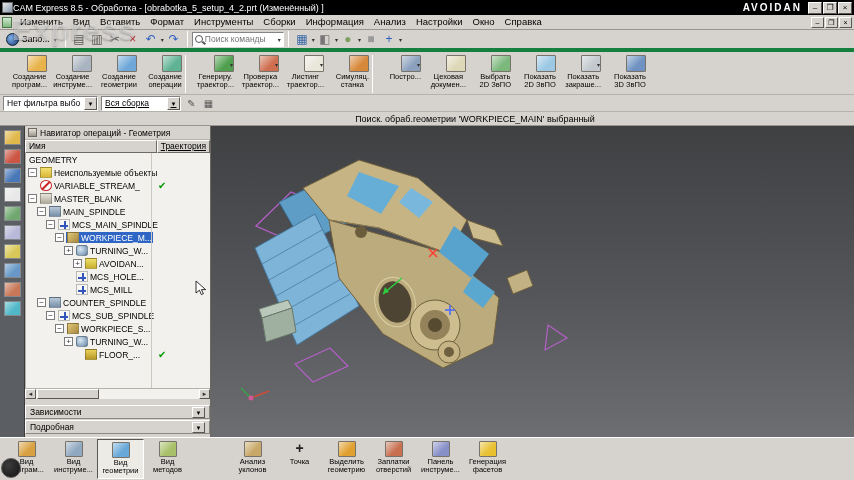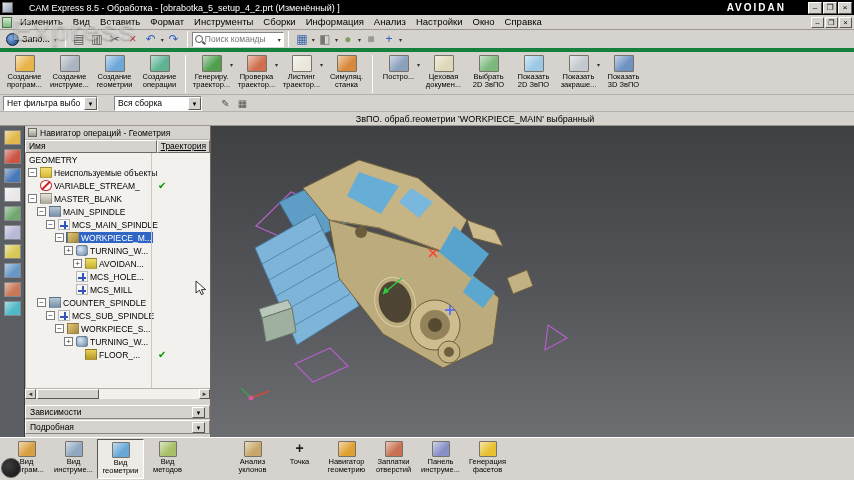--- a/index.html
+++ b/index.html
@@ -1,21 +1,21 @@
 <!DOCTYPE html>
 <html><head>
 <meta charset="utf-8">
 <style>
   *{margin:0;padding:0;box-sizing:border-box;}
   html,body{width:854px;height:480px;overflow:hidden;}
   body{font-family:"Liberation Sans","DejaVu Sans",sans-serif;font-size:9px;color:#000;background:#d6d3ce;}
   #app{position:relative;width:854px;height:480px;background:#d6d3ce;}
 
   
-  .titlebar{height:15px;background:#000;color:#fff;display:flex;align-items:center;gap:16px;padding:0 2px;font-size:9px;}
+  .titlebar{height:15px;background:#000;color:#fff;display:flex;align-items:center;gap:0;padding:0 2px;font-size:9px;}
   .app-ico{width:11px;height:11px;background:linear-gradient(135deg,#e8e8e8,#8a9ab0);border:1px solid #666;}
   .titlebar .brand{margin-left:auto;font-weight:bold;font-size:10px;letter-spacing:2px;}
   .winbtns{display:flex;gap:1px;margin-left:6px;}
   .winbtn{width:14px;height:12px;background:#d6d3ce;color:#000;border:1px solid;border-color:#fff #5a5753 #5a5753 #fff;font-size:8px;line-height:10px;text-align:center;}
 
   
   .menubar{height:15px;display:flex;align-items:center;background:#d6d3ce;border-bottom:1px solid #9a968f;padding:0 2px;font-size:9.5px;}
   .doc-ico{width:10px;height:11px;background:linear-gradient(#cfe8cf,#7fb87f);border:1px solid #4a7a4a;margin-right:3px;}
   .menu-item{padding:0 5px;line-height:14px;}
   .mdi{margin-left:auto;display:flex;gap:1px;}
@@ -28,27 +28,27 @@
   .dd{font-size:6px;color:#333;padding:0 1px;}
   .tb-icon{width:18px;height:18px;display:flex;align-items:center;justify-content:center;font-size:12px;}
   .tsep{width:1px;height:16px;background:#9a968f;border-right:1px solid #fff;margin:0 3px;}
   .search-box{width:92px;height:15px;background:#fff;border:1px solid;border-color:#848484 #fff #fff #848484;display:flex;align-items:center;gap:2px;padding:0 2px;}
   .mag{width:8px;height:8px;border:1.5px solid #555;border-radius:50%;position:relative;flex:0 0 8px;}
   .mag::after{content:'';position:absolute;left:6px;top:6px;width:4px;height:1.5px;background:#555;transform:rotate(40deg);}
   .search-box input{border:none;outline:none;width:70px;font-size:8.5px;font-family:inherit;color:#555;background:transparent;}
 
   
   .ribbon{height:43px;display:flex;align-items:flex-start;padding:1px 2px;border-bottom:1px solid #b5b2ab;background:#d6d3ce;}
-  .rbtn{width:45px;height:41px;display:flex;flex-direction:column;align-items:center;font-size:7.5px;line-height:8px;text-align:center;white-space:pre-line;position:relative;}
+  .rbtn{width:45px;height:41px;display:flex;flex-direction:column;align-items:flex-end;font-size:7.5px;line-height:8px;text-align:center;white-space:pre-line;position:relative;}
   .ricon{width:20px;height:17px;margin:2px 0 1px;border:1px solid #77736b;border-radius:1px;background-image:linear-gradient(135deg,rgba(255,255,255,.6),rgba(255,255,255,0) 60%);}
   .rarrow{position:absolute;right:1px;top:8px;font-size:6px;color:#333;}
   .rsep{width:1px;height:38px;background:#9a968f;border-right:1px solid #fff;margin:2px 3px 0;}
 
   
-  .filterbar{height:17px;display:flex;align-items:center;gap:16px;padding:0 3px;border-bottom:1px solid #b5b2ab;background:#d6d3ce;}
+  .filterbar{height:17px;display:flex;align-items:center;gap:3px;padding:0 3px;border-bottom:1px solid #b5b2ab;background:#d6d3ce;}
   .combo{height:15px;background:#fff;border:1px solid;border-color:#848484 #fff #fff #848484;display:flex;align-items:center;font-size:8.5px;padding-left:3px;}
   .combo .carrow{margin-left:auto;width:13px;height:13px;background:#d6d3ce;border:1px solid;border-color:#fff #5a5753 #5a5753 #fff;text-align:center;font-size:6px;line-height:12px;}
   .fl-ico{width:15px;height:14px;display:flex;align-items:center;justify-content:center;font-size:10px;color:#555;}
 
   
   .promptbar{height:14px;background:#d6d3ce;border-bottom:1px solid #9a968f;font-size:9px;display:flex;align-items:center;justify-content:center;}
   .promptbar span{transform:translateX(48px);}
 
   
   .main{position:absolute;top:126px;left:0;width:854px;height:311px;display:flex;}
@@ -214,32 +214,32 @@
 закраше...</span></div>
       <div class="rbtn"><span class="ricon" style="background-color: rgb(111, 146, 194);"></span><span class="rlabel">Показать
 3D ЗвПО</span></div>
     </div>
 
   <div class="filterbar">
     <span class="combo" style="width:95px;">
       <span>Нет фильтра выбо</span>
       <span class="carrow">▼</span>
     </span>
-    <span class="combo" style="width:88px;">
+    <span class="combo" style="width:80px;text-decoration:underline;">
       <span>Вся сборка</span>
       <span class="carrow">▼</span>
     </span>
     <span id="filter-icons" style="display:flex;align-items:center;gap:2px;">
         <span class="fl-ico">✎</span>
         <span class="fl-ico">▦</span>
       </span>
   </div>
 
   <div class="promptbar">
-    <span>ЗвПО. обраб.геометрии 'WORKPIECE_MAIN' выбранный</span>
+    <span>Поиск. обраб.геометрии 'WORKPIECE_MAIN' выбранный</span>
   </div>
 
   <div class="main">
 
     <div class="resourcebar" id="resourcebar">
         <span class="res-icon" style="background-color: rgb(224, 184, 76);"></span>
         <span class="res-icon" style="background-color: rgb(204, 85, 68);"></span>
         <span class="res-icon" style="background-color: rgb(72, 120, 184);"></span>
         <span class="res-icon" style="background-color: rgb(232, 232, 232);"></span>
         <span class="res-icon" style="background-color: rgb(112, 168, 112);"></span>
@@ -467,21 +467,21 @@
       <div class="bbtn"><span class="bicon" style="background-color: rgb(144, 168, 192);"></span><span>Вид
 инструме...</span></div>
       <div class="bbtn active"><span class="bicon" style="background-color: rgb(104, 168, 216);"></span><span>Вид
 геометрии</span></div>
       <div class="bbtn"><span class="bicon" style="background-color: rgb(168, 192, 104);"></span><span>Вид
 методов</span></div>
       <div class="bgap"></div>
       <div class="bbtn"><span class="bicon" style="background-color: rgb(200, 168, 104);"></span><span>Анализ
 уклонов</span></div>
       <div class="bbtn"><span class="bicon plain">+</span><span>Точка</span></div>
-      <div class="bbtn"><span class="bicon" style="background-color: rgb(224, 160, 48);"></span><span>Навигатор
+      <div class="bbtn"><span class="bicon" style="background-color: rgb(224, 160, 48);"></span><span>Выделить
 геометрию</span></div>
       <div class="bbtn"><span class="bicon" style="background-color: rgb(200, 112, 80);"></span><span>Заплатки
 отверстий</span></div>
       <div class="bbtn"><span class="bicon" style="background-color: rgb(136, 144, 200);"></span><span>Панель
 инструме...</span></div>
       <div class="bbtn"><span class="bicon" style="background-color: rgb(232, 192, 48);"></span><span>Генерация
 фасетов</span></div>
     </div>
 
   <div class="watermark">Express</div>

